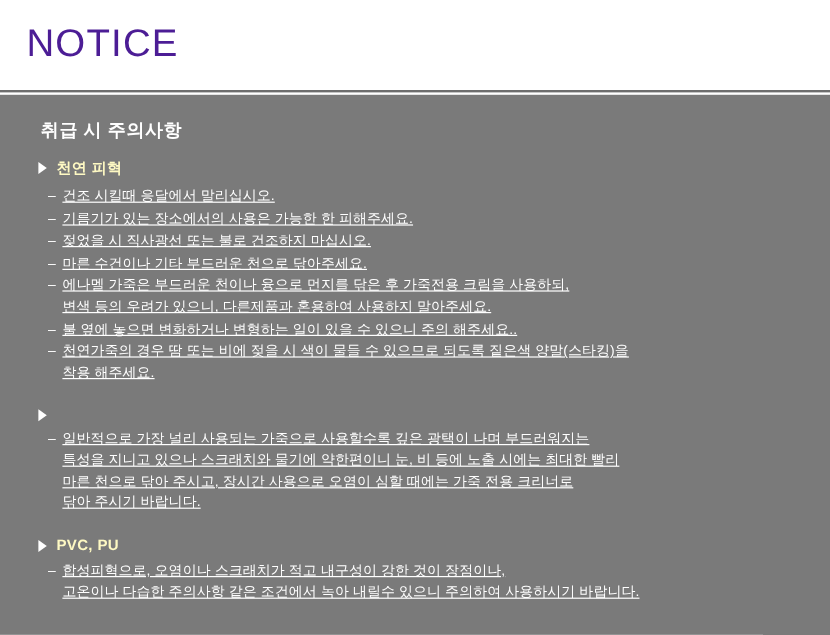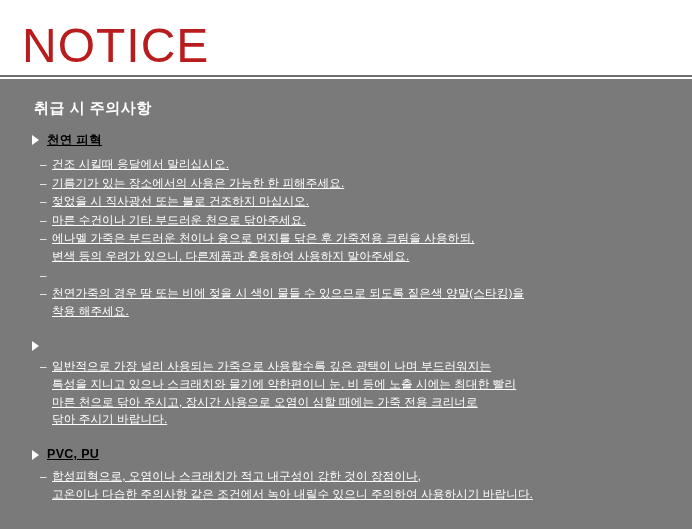--- a/index.html
+++ b/index.html
@@ -27,23 +27,23 @@
     width: 692px;
     height: 77px;
     background: #ffffff;
     border-bottom: 2px solid #6e6e6e;
     box-sizing: border-box;
   }
   .header-title {
     position: absolute;
     left: 22px;
     top: 18px;
-    font-size: 48px;
+    font-size: 32px;
     letter-spacing: 1px;
-    color: #b91c1c;
+    color: #4c1d95;
     font-family: "Liberation Sans", sans-serif;
     font-weight: 400;
   }
   .body-panel {
     position: absolute;
     top: 79px;
     left: 0;
     width: 692px;
     height: 450px;
     background: #7a7a7a;
@@ -59,24 +59,23 @@
     letter-spacing: 0.5px;
   }
   .section {
     margin-bottom: 13px;
   }
   .section-head {
     display: flex;
     align-items: flex-start;
     font-size: 12.5px;
     font-weight: bold;
-    color: #000000;
+    color: #fef9c3;
     margin: 0 0 6px 6px;
     letter-spacing: 0.3px;
-    text-decoration: underline;
   }
   .tri-icon {
     display: inline-block;
     width: 0;
     height: 0;
     border-left: 7px solid #ffffff;
     border-top: 5px solid transparent;
     border-bottom: 5px solid transparent;
     margin-right: 8px;
     margin-top: 3px;
@@ -144,20 +143,21 @@
           <span class="dash">–</span>
           <span class="bullet-text">마른 수건이나 기타 부드러운 천으로 닦아주세요.</span>
         </li>
         <li class="bullet">
           <span class="dash">–</span>
           <span class="bullet-text">에나멜 가죽은 부드러운 천이나 융으로 먼지를 닦은 후 가죽전용 크림을 사용하되,
 변색 등의 우려가 있으니, 다른제품과 혼용하여 사용하지 말아주세요.</span>
         </li>
         <li class="bullet">
           <span class="dash">–</span>
+          <span class="bullet-text">불 옆에 놓으면 변화하거나 변형하는 일이 있을 수 있으니 주의 해주세요..</span>
         </li>
         <li class="bullet">
           <span class="dash">–</span>
           <span class="bullet-text">천연가죽의 경우 땀 또는 비에 젖을 시 색이 물들 수 있으므로 되도록 짙은색 양말(스타킹)을
 착용 해주세요.</span>
         </li>
       </ul>
     </div>
 
     <div class="gap-sm"></div>

